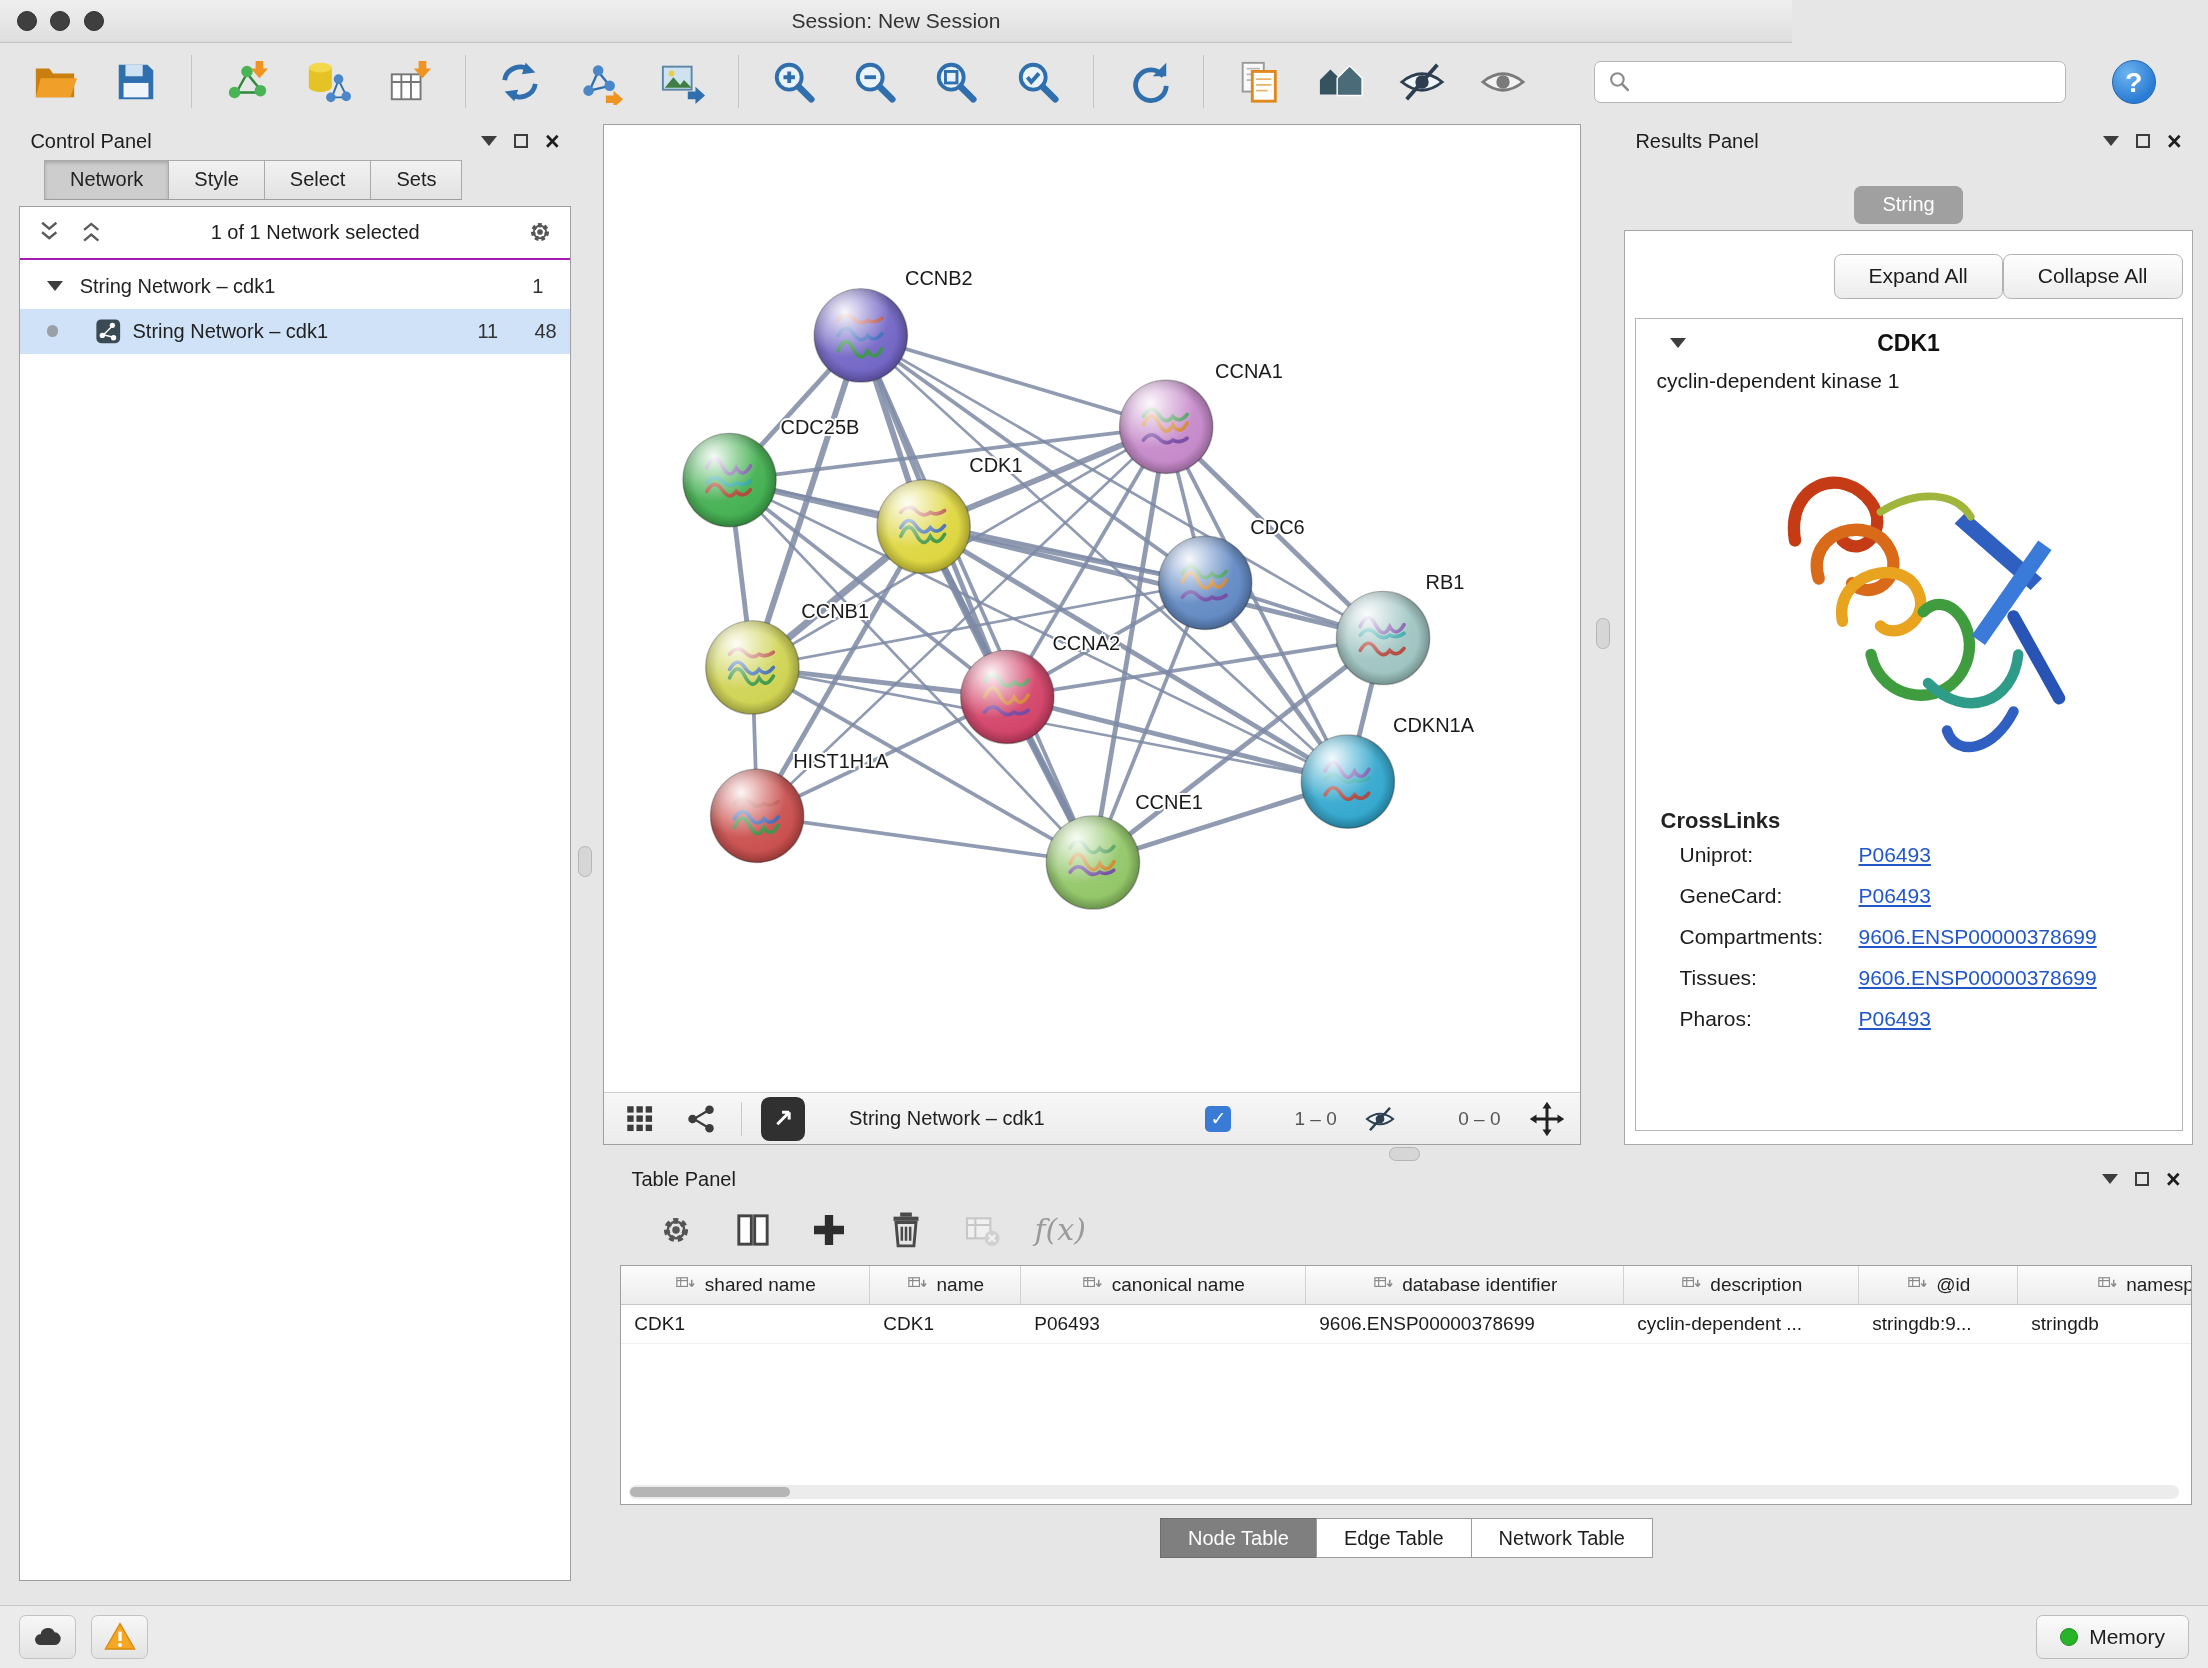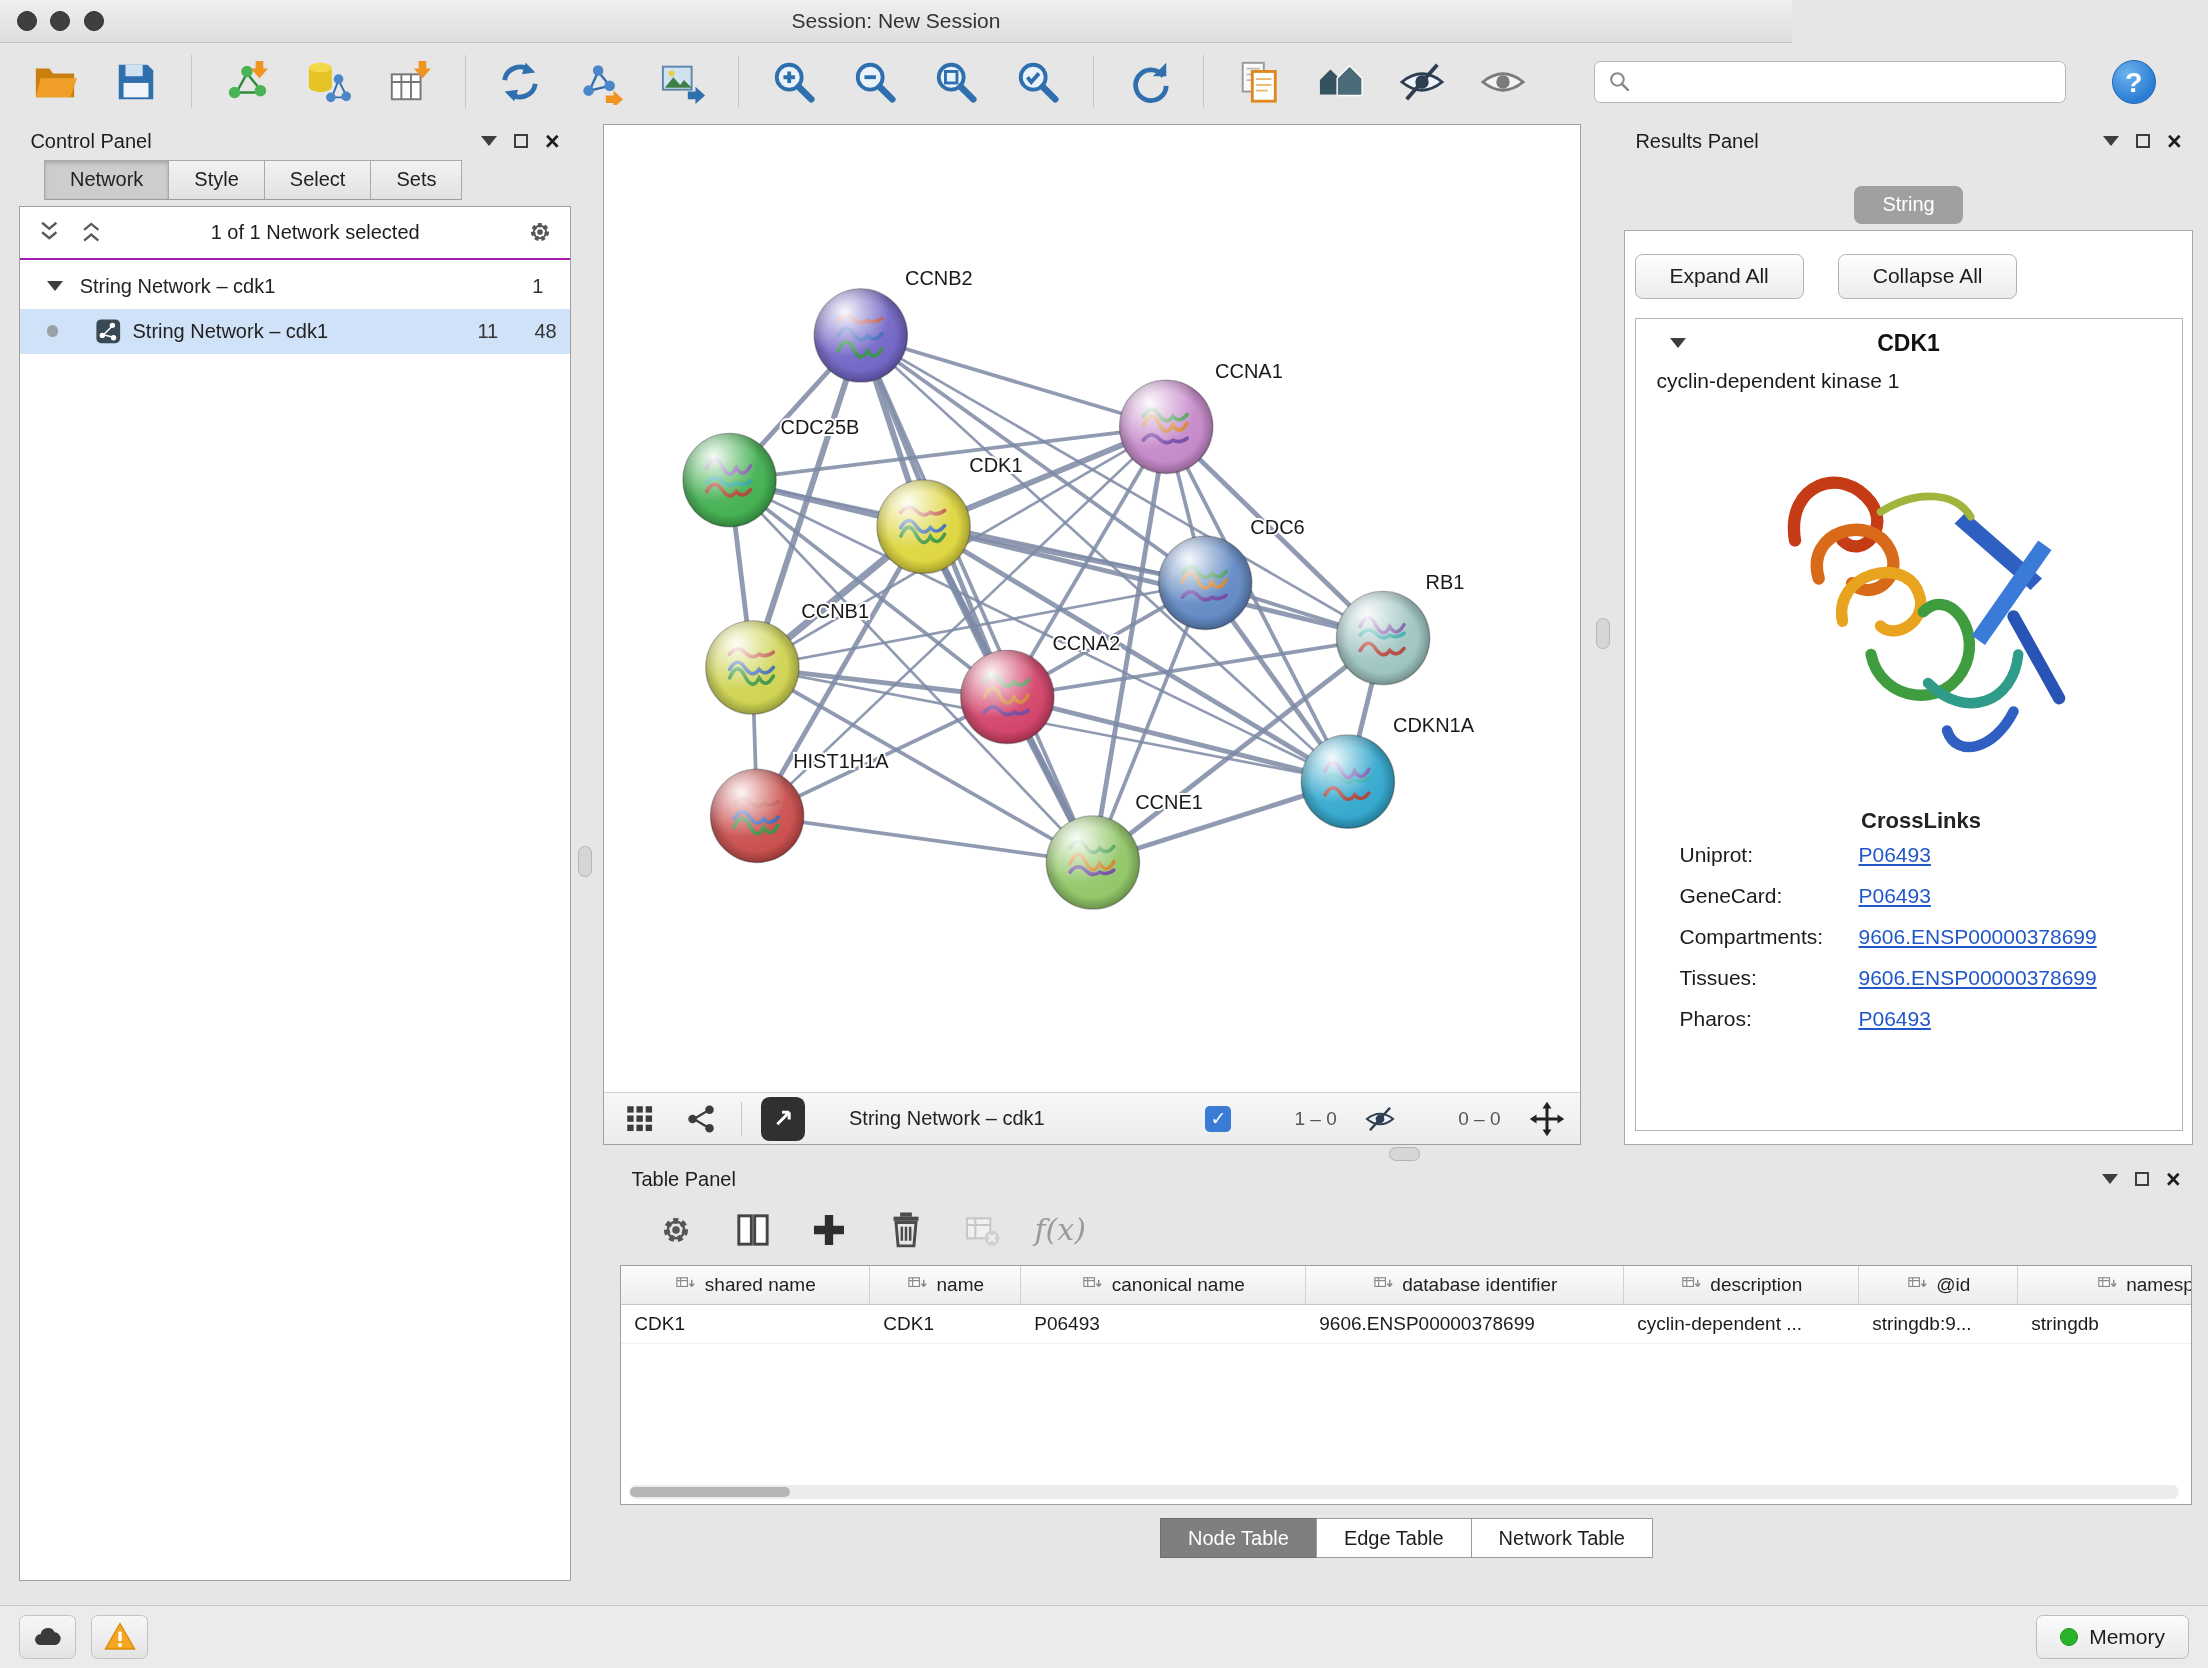--- a/index.html
+++ b/index.html
@@ -66,30 +66,30 @@
   .nv-spacer{flex:1;}
   .nv-check{width:26px;height:26px;border-radius:4.8px;background:#3a7bd5;color:#fff;font-size:19px;
     display:flex;align-items:center;justify-content:center;}
   .nv-count{font-size:19px;color:#555;margin-right:9.5px;margin-left:44px;}
   
   #results-panel{left:1624px;top:124px;width:569px;height:1021px;}
   .rp-tabrow{display:flex;justify-content:center;margin-top:1.9px;}
   .rp-tab{background:#a0a0a0;color:#fff;font-size:20px;padding:7.6px 28.5px;border-radius:7.6px;margin-top:26px;}
   .rp-box{flex:1;margin-top:5.7px;background:#fff;border:1px solid #a8a8a8;display:flex;flex-direction:column;
     overflow:hidden;padding:9.5px 9.5px 13.3px;}
-  .rp-btnrow{display:flex;justify-content:flex-start;gap:34px;margin:13.3px 0 19px;}
+  .rp-btnrow{display:flex;justify-content:flex-end;margin:13.3px 0 19px;}
   .btn{background:linear-gradient(#fefefe,#ececec);border:1px solid #b2b2b2;border-radius:7.6px;
     font-size:21px;color:#1d1d1d;padding:9.5px 34px;font-family:"Liberation Sans",sans-serif;}
   .gene-box{flex:1;border:1px solid #b5b5b5;display:flex;flex-direction:column;overflow:hidden;}
   .gene-head{height:49px;display:flex;align-items:center;justify-content:center;position:relative;
     font-size:23px;font-weight:bold;color:#111;}
   .gene-head .wi-tri{position:absolute;left:34px;}
   .gene-desc{font-size:21px;color:#1b1b1b;padding:1.9px 21px 0;}
   .protein-wrap{display:flex;justify-content:center;align-items:center;height:409px;}
-  .xl-title{font-size:22px;font-weight:bold;padding-left:25px;margin-top:5.7px;text-align:center;}
+  .xl-title{font-size:22px;font-weight:bold;padding-left:25px;margin-top:5.7px;}
   .xl-row{display:flex;align-items:baseline;padding:8.6px 0 8.6px 44px;font-size:21px;}
   .xl-label{width:179px;color:#1b1b1b;}
   .xl-link{color:#2257c9;text-decoration:underline;}
   
   #table-panel{left:620px;top:1162px;width:1572px;height:430px;}
   .tp-tools{display:flex;align-items:center;gap:28.5px;padding:9.5px 0 11.4px 32px;}
   .tp-tools .icon-btn{width:48px;height:48px;border:none;background:transparent;display:flex;align-items:center;justify-content:center;padding:0;}
   .tp-tools .icon-btn svg{width:40px;height:40px;}
   .fx{font-family:"DejaVu Serif",serif;font-style:italic;font-size:30px;color:#9a9a9a;}
   .dim{opacity:.4;}

